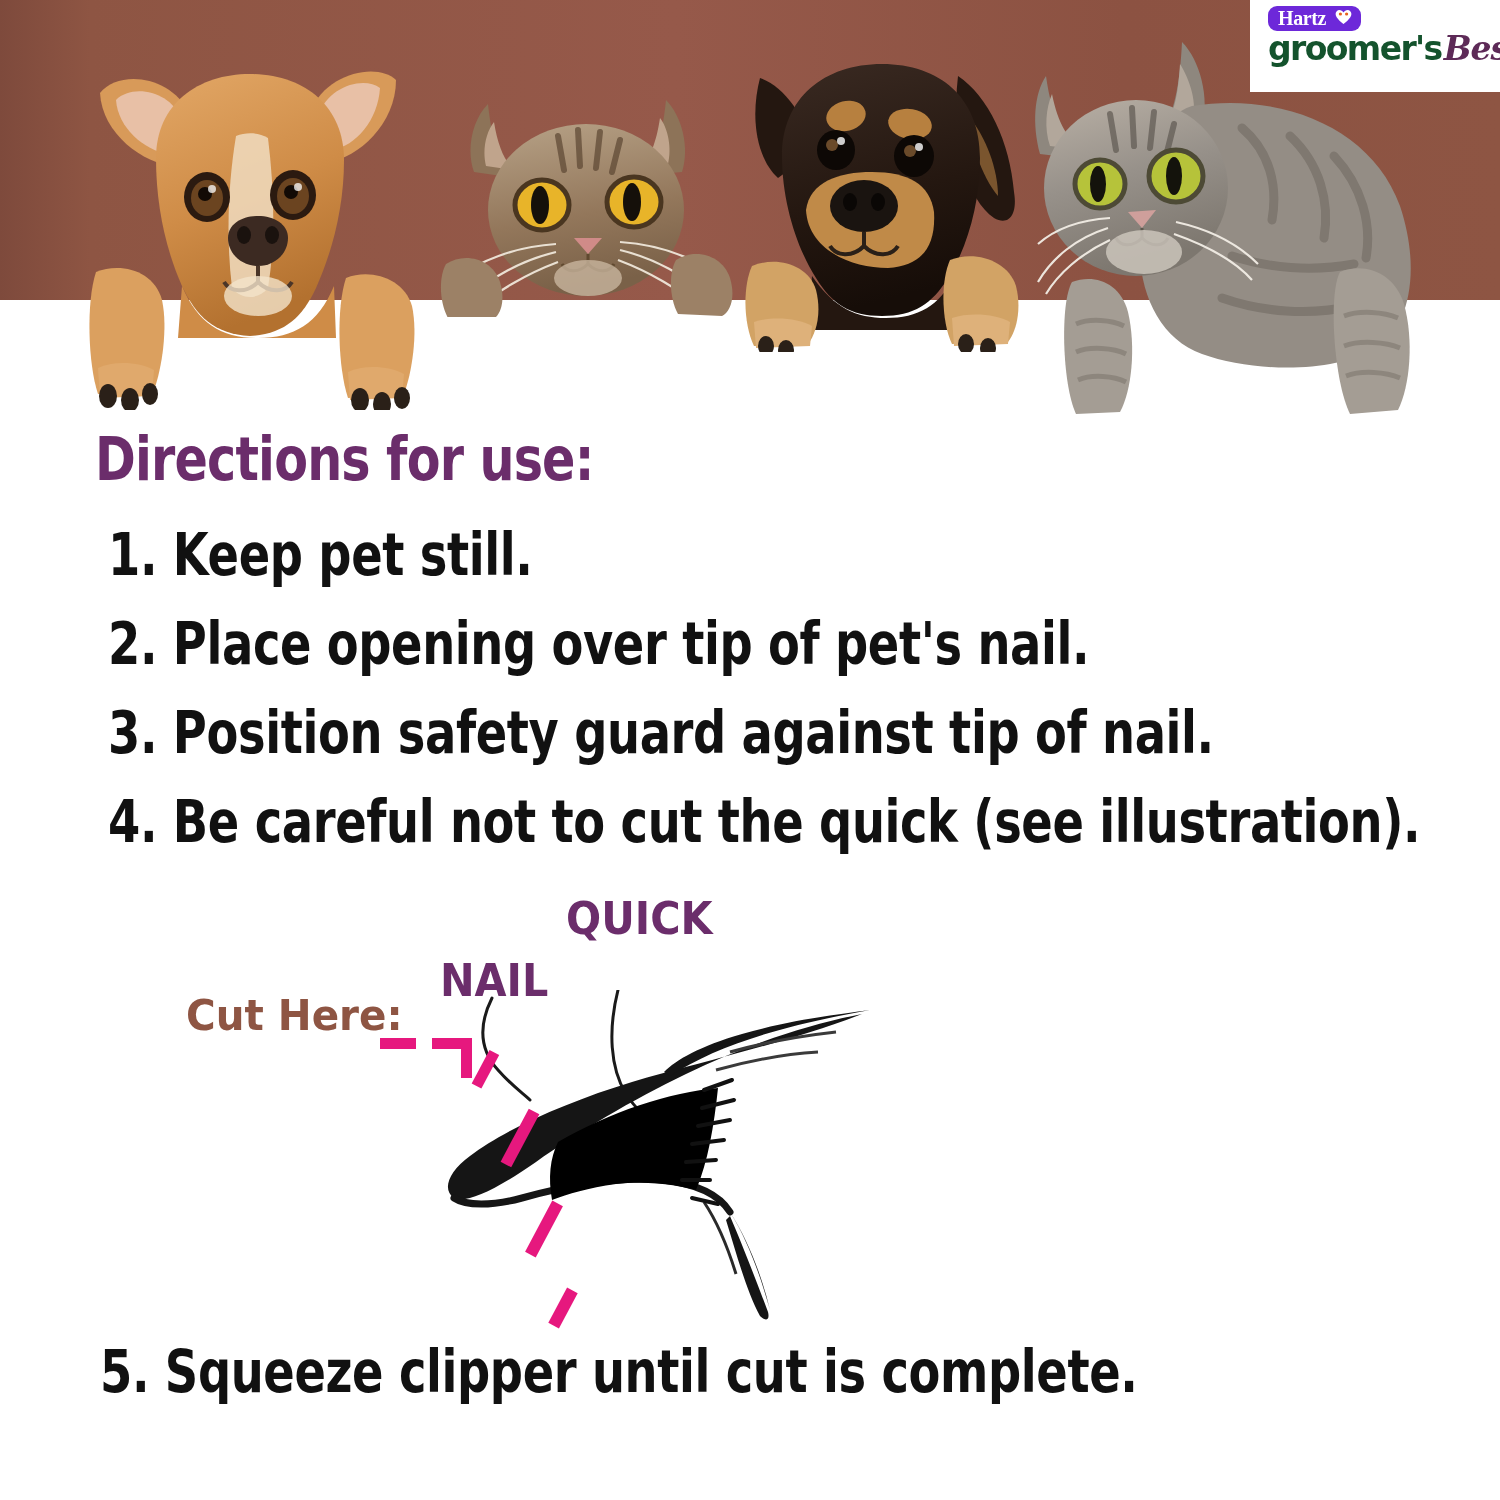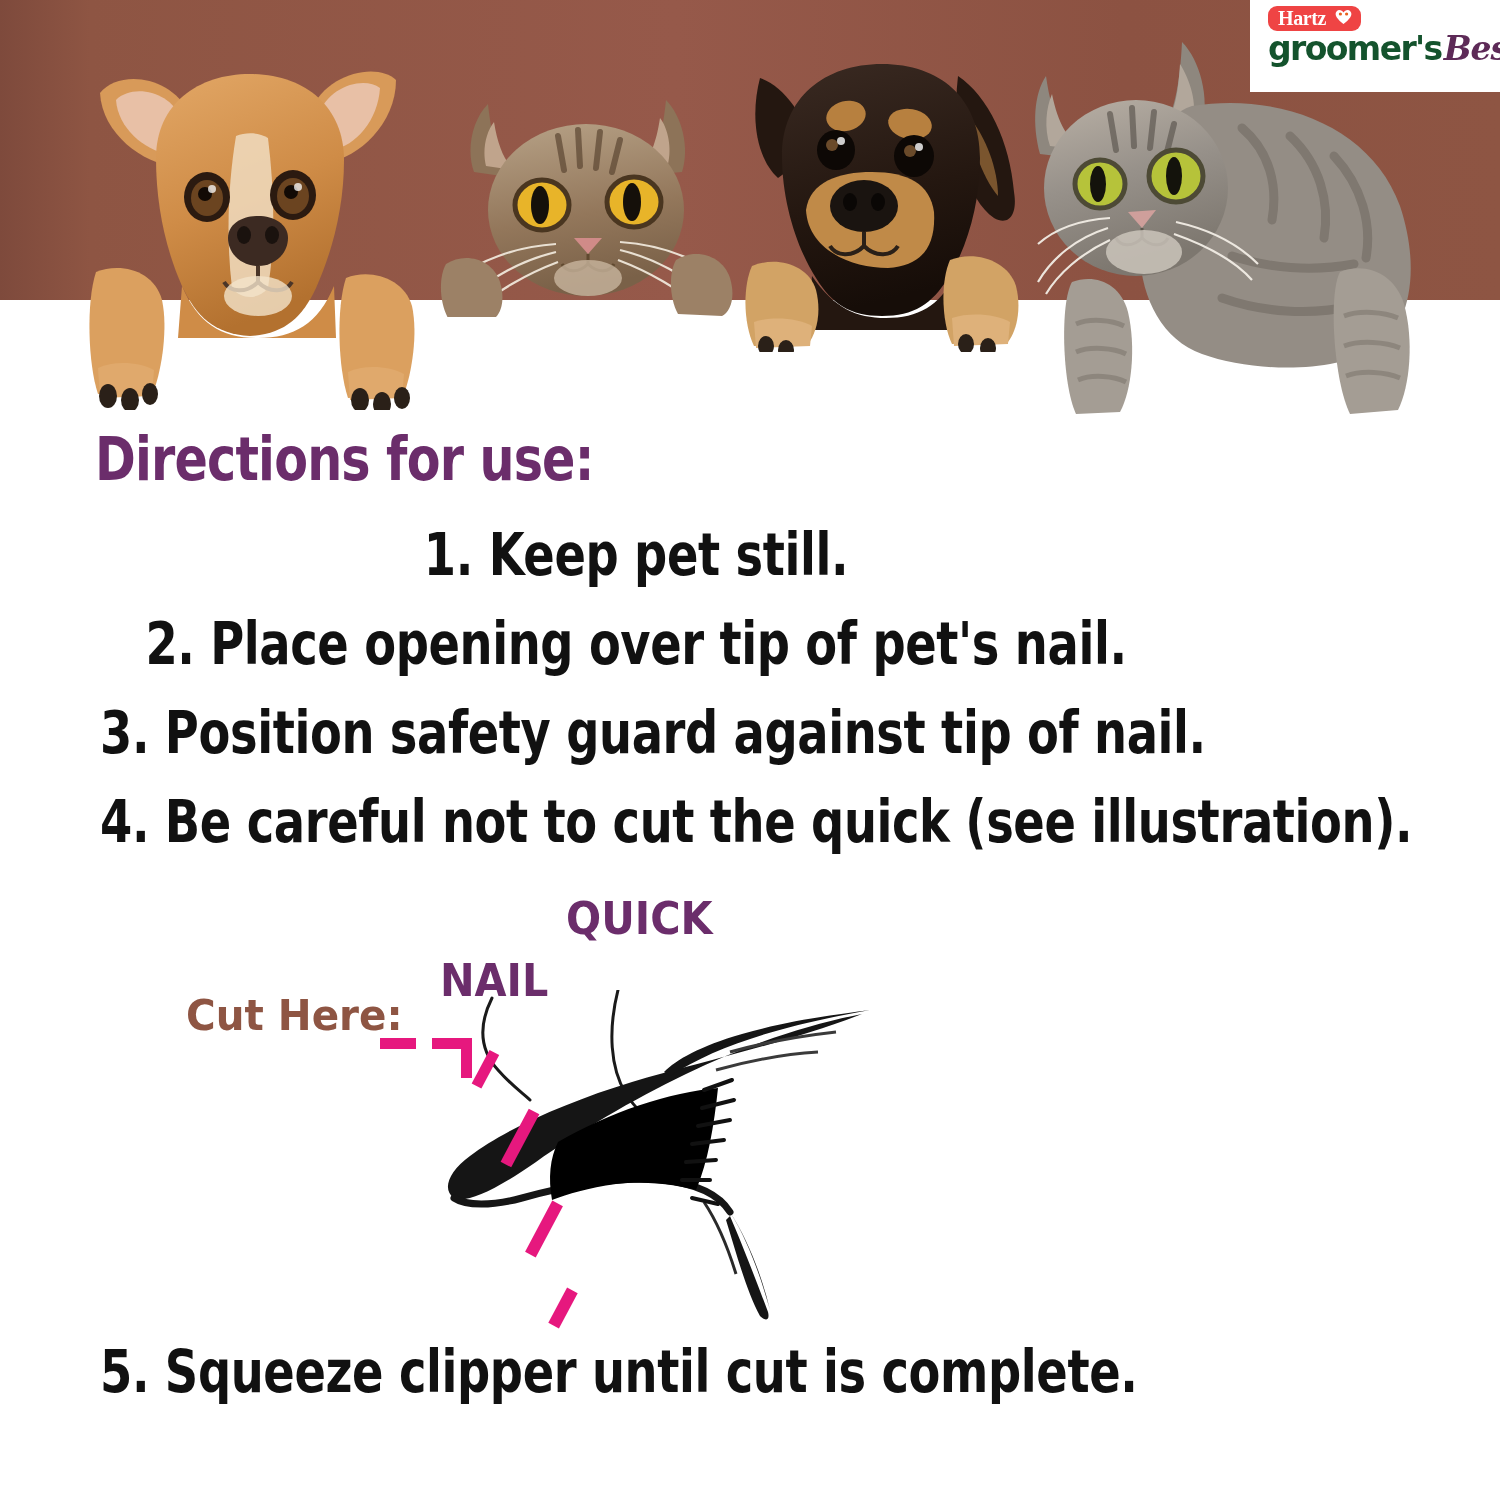--- a/index.html
+++ b/index.html
@@ -24,21 +24,21 @@
   }
 
   
   .logo-box{
     position:absolute;right:0;top:0;width:250px;height:92px;
     background:#ffffff;
     z-index:40;
   }
   .logo-inner{position:absolute;left:18px;top:6px;width:216px;}
   .hartz-pill{
-    display:inline-block;background:#ef4444;border-radius:9px;
+    display:inline-block;background:#6d28d9;border-radius:9px;
     padding:2px 9px 3px 10px;line-height:1;
   }
   .hartz-word{
     font-family:"Liberation Serif", serif;font-weight:bold;font-style:normal;
     font-size:20px;color:#ffffff;letter-spacing:-0.4px;vertical-align:middle;
   }
   .hartz-heart{display:inline-block;vertical-align:middle;margin-left:5px;}
   .gb-line{
     margin-top:1px;white-space:nowrap;line-height:1;
   }
@@ -59,21 +59,21 @@
   .headline{
     position:absolute;left:95px;top:424px;
     font-family:"DejaVu Sans", sans-serif;
     font-weight:bold;font-size:60px;color:#6b2d6b;
     letter-spacing:-1px;
     transform:scaleX(0.82);transform-origin:left top;
     white-space:nowrap;
   }
 
   
-  .steps{position:absolute;left:100px;top:525px;width:1340px;text-align:center;}
+  .steps{position:absolute;left:108px;top:525px;width:1340px;}
   .step{
     font-family:"DejaVu Sans", sans-serif;
     font-weight:bold;
     font-size:58px;color:#111111;
     letter-spacing:-0.5px;
     white-space:nowrap;
     transform:scaleX(0.80);transform-origin:left center;
     margin-bottom:28px;
     line-height:1.05;
   }

